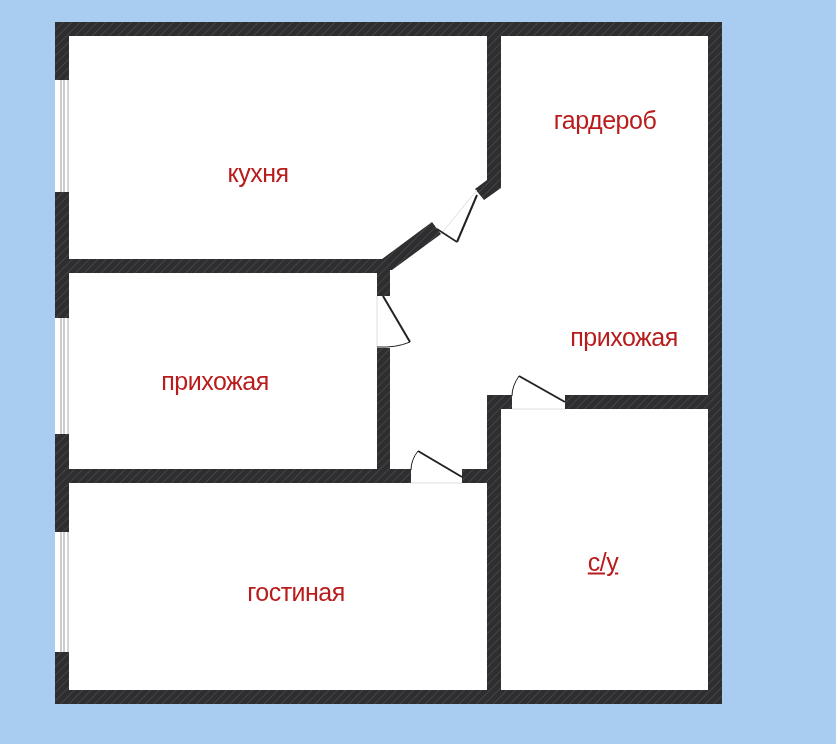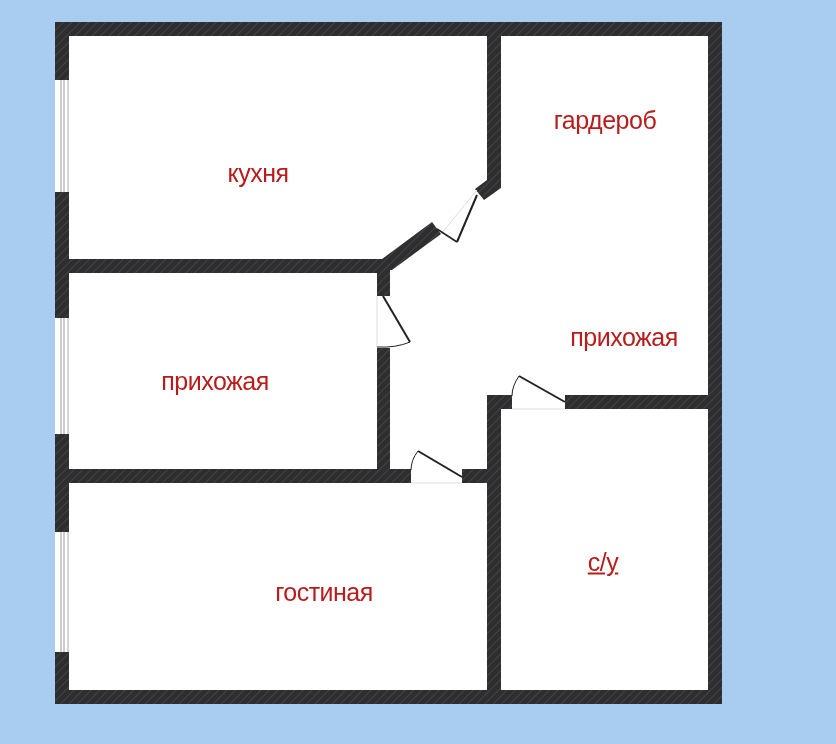--- a/index.html
+++ b/index.html
@@ -93,13 +93,13 @@
       <path d="M519,376 Q512,386 512,396" stroke-width="1"></path>
     </g>
   </g>
 </svg>
 
 <div class="room-label" style="left:258px; top:157px;">кухня</div>
 <div class="room-label" style="left:605px; top:104px;">гардероб</div>
 <div class="room-label" style="left:624px; top:321px;">прихожая</div>
 <div class="room-label" style="left:215px; top:365px;">прихожая</div>
 <div class="room-label" style="left:603px; top:546px;text-decoration:underline;">с/у</div>
-<div class="room-label" style="left:324px; top:576px;">гостиная</div>
+<div class="room-label" style="left:296px; top:576px;">гостиная</div>
 
 </body></html>

